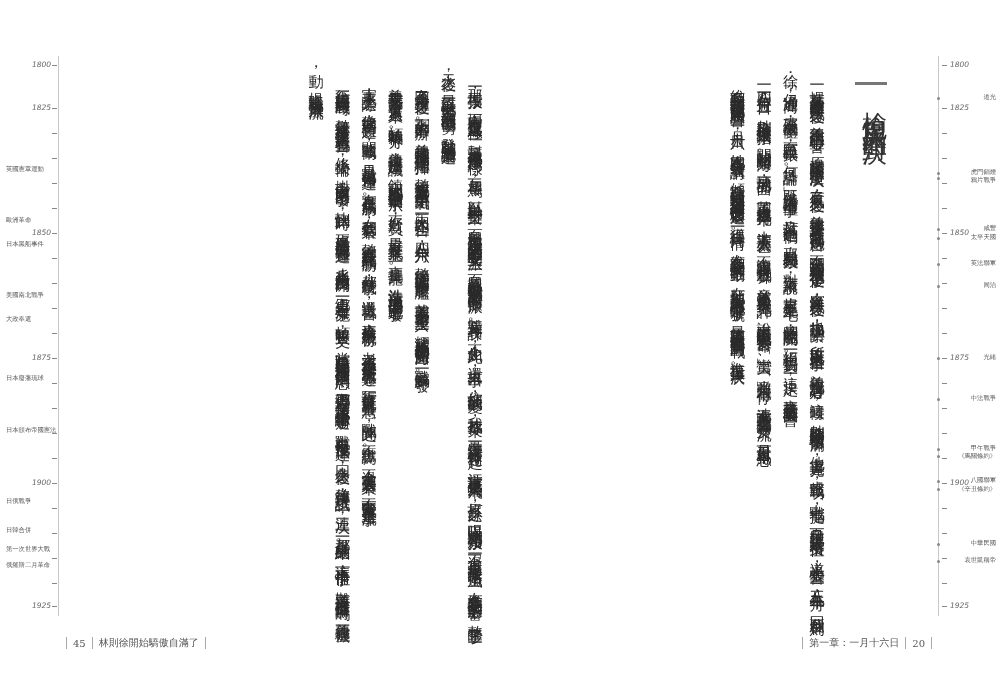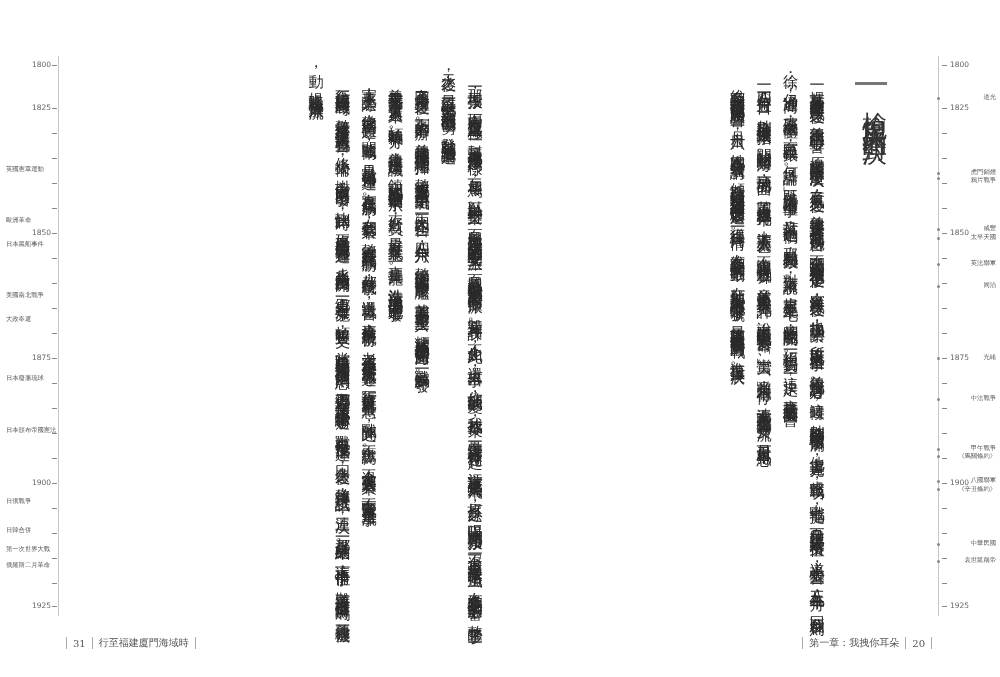--- a/index.html
+++ b/index.html
@@ -29,21 +29,21 @@
 
   .timeline { position:absolute; top:56px; height:560px; }
   .tl-right { left:436px; width:64px; }
   .tl-left { left:0; width:60px; }
   .tl-axis { position:absolute; top:0; bottom:0; width:1px; background:#c8c8c8; }
   .tl-right .tl-axis { left:2px; }
   .tl-left .tl-axis { left:58px; }
   .tick { position:absolute; height:1px; width:5px; background:#888; }
   .tl-right .tick { left:6px; }
   .tl-left .tick { left:52px; }
-  .year { position:absolute; font-family:"DejaVu Sans", sans-serif; font-size:7.5px; color:#666; }
+  .year { position:absolute; font-family:"DejaVu Sans", sans-serif; font-size:7.5px; color:#666;font-style:italic; }
   .tl-right .year { left:14px; }
   .tl-left .year { right:9px; }
   .dot { position:absolute; width:3px; height:3px; border-radius:2px; background:#888; }
   .tl-right .dot { left:1px; }
   .event { position:absolute; font-size:6.3px; color:#555; white-space:nowrap; font-family:"DejaVu Sans", sans-serif; }
   .tl-right .event { right:4px; text-align:right; }
   .tl-left .event { left:6px; }
 
   .footer { position:absolute; top:636px; font-family:"DejaVu Serif", serif; font-size:10px; color:#555; display:flex; align-items:center; }
   .footer .bar { display:inline-block; width:1px; height:12px; background:#aaa; margin:0 6px; }
@@ -101,23 +101,23 @@
   <div class="body-text left-text">
     <p>那一場投票，場面實在是火爆至極，一幫議員就像潑婦罵街一樣，互相辱罵，以至於動手打架。一面是極力主張教訓大清的維多利亞女王派，一面是認為發動戰爭過於羞恥的「節操派」，雙方互相攻訐。不止如此，還大打出手，你扯我的頭髮，我拽你耳朵，疊羅漢一樣廝打在一起，汙言穢語更是滿天飛。打累之餘，喝口水就開始投票，不過一直是「節操派」略佔上風，在維多利亞女王的影響下，整整吵了三天之後，最終以二七一票對二六二票的微弱優勢，發動戰爭的議案通過。</p>
     <p>有了國會授權之後，剩下的事好辦。義律的堂哥懿律擔任總指揮，懿律也想著要為自己小弟出氣，兩人一拍即合。一八四〇年六月，懿律從印度率領四十多艘軍艦，載著四千多名印度士兵，耀武耀威地停在了廣州海面，戰爭一觸即發。</p>
     <p>義律看見大哥帶著一大幫人過來，頓時神氣十分。義律還提出建議，鎮守此地的林則徐是個硬爪子，不好欺負，最好是直接北上，直搗黃龍。浩浩蕩蕩地洋鬼子們向北進發了。</p>
     <p>大軍北上之際，懿律遇到了難題，開戰簡單，只是戰書如何送達，實在是傷腦筋。在我們看來，懿律實在是有點死腦筋，都什麼時代了，還送戰書，直接偷襲不就得了，老祖宗孫子在幾千年前就教導過，行軍打仗就要出其不意，「戰陣之間，不厭詐偽」。不過在英國人看來，不宣而戰實在是下流事。</p>
     <p>行至福建廈門海域時，懿律最終還是決定派人送戰書。一條小火輪，掛著白旗向廈門出發了。快到岸時，正好遇見廈門鄉勇在巡邏，水兵尚未來得及開口，鄉勇一看是洋鬼子，頓時火冒三丈，當時福建早已傳遍林則徐禁煙的消息，鄉勇們直接一頓魚叉把小火輪給嚇走了，戰書自然也沒法下達。回去之後，懿律決定再試試，一連三次，都是一樣的結果。這下事情卡住了，難道要這樣打道回府嗎？義律靈機一動，提議將戰書放入漂流</p>
   </div>
 
   <div class="footer footer-left">
     <span class="bar"></span>
-    <span>31</span>
-    <span class="bar"></span>
-    <span>行至福建廈門海域時</span>
+    <span>45</span>
+    <span class="bar"></span>
+    <span>林則徐開始驕傲自滿了</span>
     <span class="bar"></span>
   </div>
 </div>
 
 <div class="page page-right">
   <div class="body-text right-text">
     <p>一場莫名其妙的穿鼻洋海戰之後，義律不由得心中一喜，原來清朝軍隊水準這麼次。有了底氣之後，義律接連五天攻打了九龍官湧炮台。不過關天培和林則徐也不是傻子，穿鼻洋海戰之後，也加強了防禦，所以接下來這些日子，義律也沒討著好。這時候，林則徐開始驕傲自滿了，他上書道光，虛報戰功，「七戰七捷」，而且把洋人貶得一文不值。道光心中大喜，一八三九年十二月，回覆林則徐：「仍准通商，殊屬不成事體，至區區稅銀，何足計論。」既然洋人這幫不懂事，打又打不過咱們，那點貿易小錢，對大清來說，根本是九牛一毛，咱們乾脆閉關，拒絕一切貿易。這一決定，直接惹怒了英國國會。</p>
     <p>一八四〇年一月五日，林則徐根據上級指示，開始封關禁海。地球的另一面，英國人也被氣得半死，大清欺人太甚！不讓販賣鴉片也就算了，竟然連正常貿易也不允許，說出來的話也口氣大得要命，「蠻夷」、「番邦」叫得不停，連女王陛下都被稱為一介女流，是可忍孰不可忍！</p>
     <p>維多利亞女王這時候也開始慫恿國會，一月十六日，她在國會發表演講，傾訴自己如何被林則徐語言侮辱的悲慘遭遇，獲得一片同情。在維多利亞女王的推動下，在顛地等人持久耐心地奔走呼號下，最終英國國會就是否對清開戰，進行投票表決。</p>
   </div>
@@ -183,18 +183,18 @@
     <div class="dot" style="top:432px"></div>
     <div class="event" style="top:429px">《辛丑條約》</div>
     <div class="dot" style="top:487px"></div>
     <div class="event" style="top:483px">中華民國</div>
     <div class="dot" style="top:504px"></div>
     <div class="event" style="top:500px">袁世凱稱帝</div>
   </div>
 
   <div class="footer footer-right">
     <span class="bar"></span>
-    <span>第一章：我拽你耳朵</span>
+    <span>第一章：一月十六日</span>
     <span class="bar"></span>
     <span>20</span>
     <span class="bar"></span>
   </div>
 </div>
 
 </body></html>

